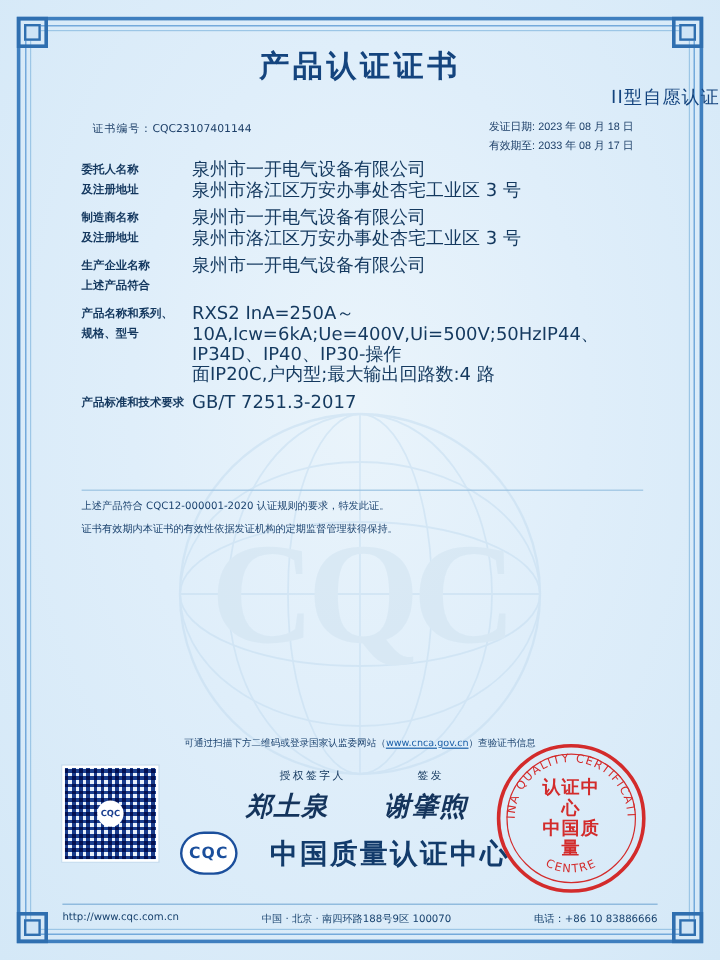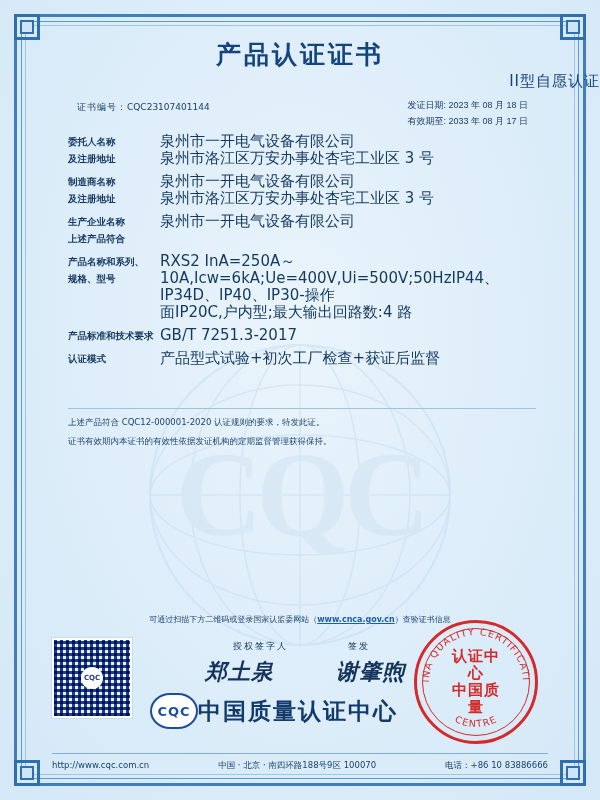--- a/index.html
+++ b/index.html
@@ -190,21 +190,21 @@
   .verify {
     position: absolute;
     left: 0;
     top: 614px;
     width: 100%;
     text-align: center;
     font-size: 8px;
     color: #1d4470;
     font-family: "DejaVu Sans", sans-serif;
   }
-  .verify a { color: #1a5fa8; text-decoration: underline; font-weight: bold; }
+  .verify a { color: #1a5fa8; text-decoration: underline; }
 
   
   .qr {
     position: absolute;
     left: 52px;
     top: 638px;
     width: 76px;
     height: 76px;
     background:
       repeating-linear-gradient(90deg, #1b3f8f 0 3px, #ffffff 3px 6px),
@@ -241,21 +241,20 @@
     font-size: 9px;
     color: #13375e;
     font-family: "DejaVu Sans", sans-serif;
     margin-left: 28px;
   }
   .sign-labels .s1 { width: 115px; letter-spacing: 2px;}
   .sign-labels .s2 { letter-spacing: 2px;}
   .sign-names {
     display: flex;
     margin-top: 4px;
-    gap: 16px;
   }
   .sign-names .n {
     font-family: "DejaVu Serif", serif;
     font-size: 22px;
     color: #14345c;
     font-style: italic;
     font-weight: bold;
     letter-spacing: 1px;
   }
   .sign-names .n1 { width: 115px; }
@@ -277,21 +276,21 @@
     display: flex;
     align-items: center;
     justify-content: center;
     font-size: 13px;
     font-weight: bold;
     color: #1b4f9c;
     font-family: "DejaVu Sans", sans-serif;
     letter-spacing: 1px;
   }
   .org-name {
-    margin-left: 0;
+    margin-left: 27px;
     font-size: 23px;
     font-weight: bold;
     color: #123b6b;
     letter-spacing: 2px;
     font-family: "DejaVu Sans", sans-serif;
   }
 
   
   .seal {
     position: absolute;
@@ -459,28 +458,20 @@
 
       <div class="row">
         <div class="label">
           <div>产品标准和技术要求</div>
         </div>
         <div class="value">
           <div>GB/T 7251.3-2017</div>
         </div>
       </div>
 
-      <div class="row">
-        <div class="label">
-          <div>认证模式</div>
-        </div>
-        <div class="value">
-          <div>产品型式试验+初次工厂检查+获证后监督</div>
-        </div>
-      </div>
 
     </div>
 
     <div class="divider"></div>
 
     <div class="notes">
       <div>上述产品符合 CQC12-000001-2020 认证规则的要求，特发此证。</div>
       <div>证书有效期内本证书的有效性依据发证机构的定期监督管理获得保持。</div>
     </div>
 

